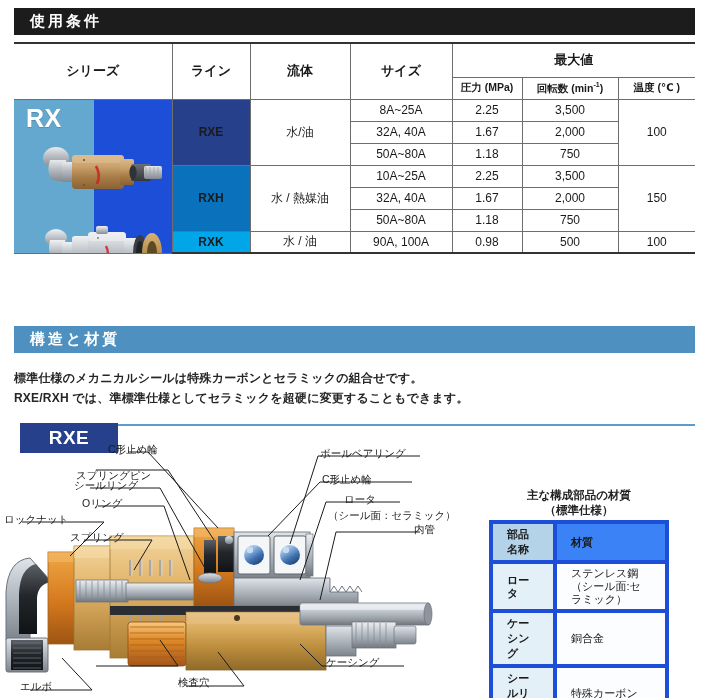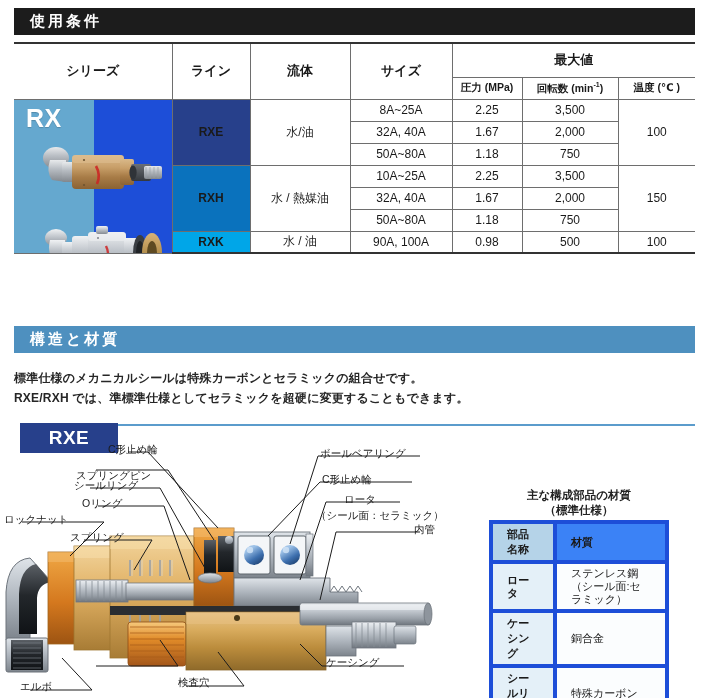--- a/index.html
+++ b/index.html
@@ -525,21 +525,21 @@
       <span style="position:absolute;left:108px;top:3px;">C形止め輪</span>
       <span style="position:absolute;left:76px;top:29px;">スプリングピン</span>
       <span style="position:absolute;left:74px;top:39px;">シールリング</span>
       <span style="position:absolute;left:82px;top:57px;">Oリング</span>
       <span style="position:absolute;left:4px;top:73px;">ロックナット</span>
       <span style="position:absolute;left:70px;top:91px;">スプリング</span>
 
       <span style="position:absolute;left:320px;top:7px;">ボールベアリング</span>
       <span style="position:absolute;left:322px;top:33px;">C形止め輪</span>
       <span style="position:absolute;left:344px;top:53px;">ロータ</span>
-      <span style="position:absolute;left:316px;top:69px;font-family:Liberation Mono, monospace;">（シール面：セラミック）</span>
+      <span style="position:absolute;left:328px;top:69px;font-family:Liberation Mono, monospace;">（シール面：セラミック）</span>
       <span style="position:absolute;left:414px;top:83px;">内管</span>
 
       <span style="position:absolute;left:20px;top:240px;">エルボ</span>
       <span style="position:absolute;left:86px;top:216px;margin-top:44px;">スプリング受け</span>
       <span style="position:absolute;left:178px;top:236px;">検査穴</span>
       <span style="position:absolute;left:326px;top:216px;">ケーシング</span>
     </div>
   </div>
 
   <div class="mat-title">

